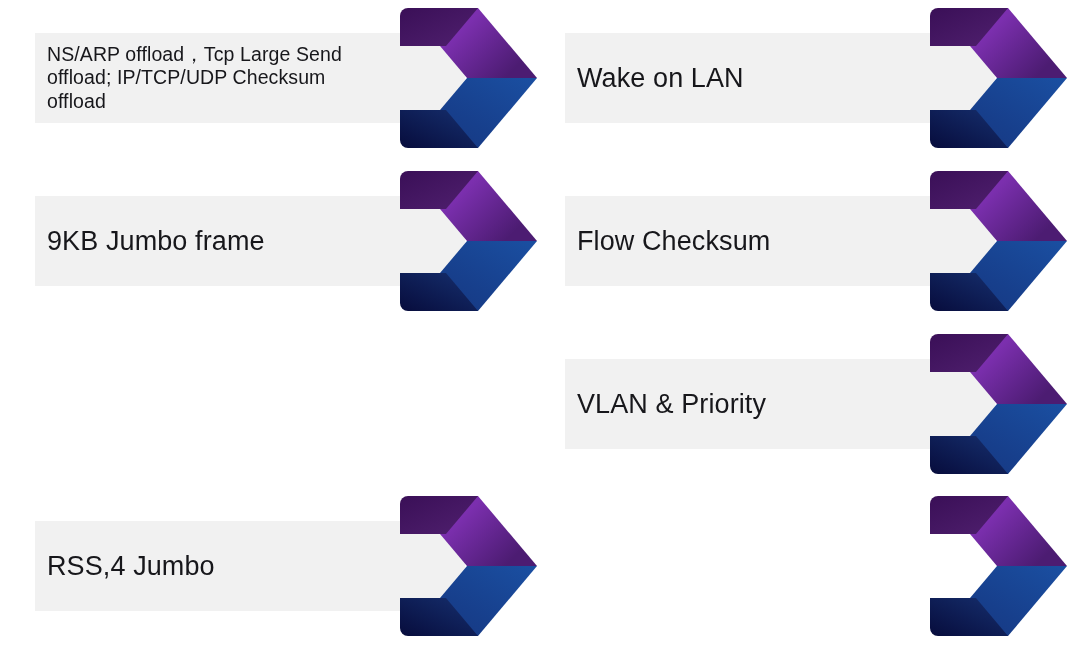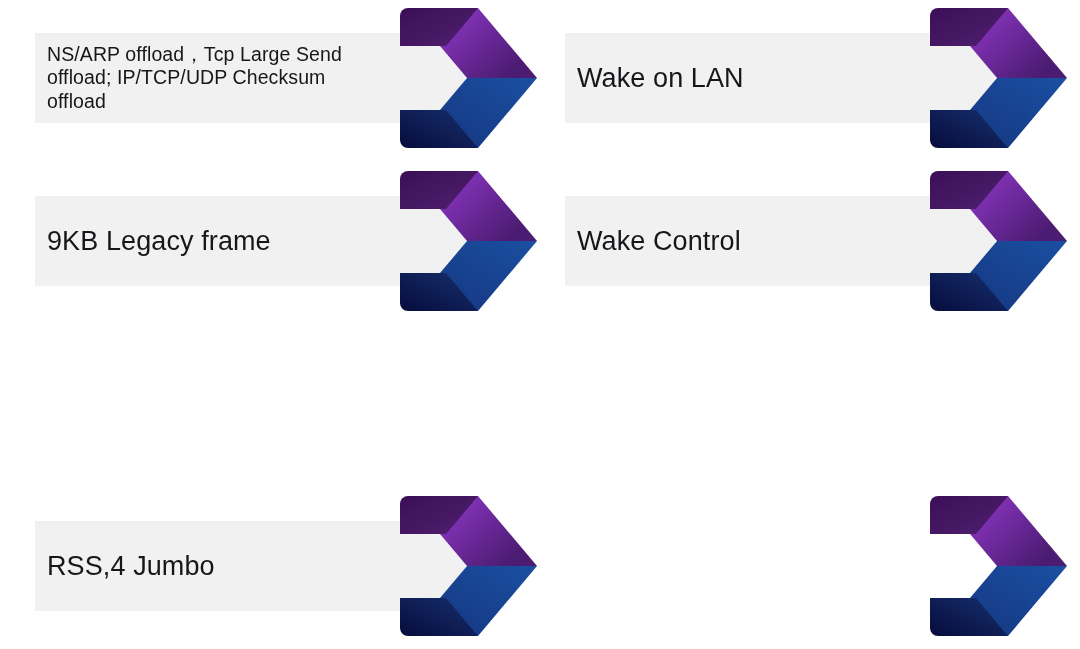--- a/index.html
+++ b/index.html
@@ -88,34 +88,47 @@
 <svg viewBox="0 0 137 140" preserveAspectRatio="none">
   <path d="M8 0 H78 L137 70 H67 Z" fill="url(#gPurple)"></path>
   <path d="M8 0 H78 L46 38 H0 V8 A8 8 0 0 1 8 0 Z" fill="url(#gPurpleFold)"></path>
   <path d="M67 70 H137 L78 140 H8 Z" fill="url(#gBlue)"></path>
   <path d="M8 140 H78 L46 102 H0 V132 A8 8 0 0 0 8 140 Z" fill="url(#gBlueFold)"></path>
 </svg>
       </div>
     </div>
     <div class="callout col-left row-1 size-lg">
       <div class="plate">
-        <div class="plate-text">9KB Legacy frame</div>
+        <div class="plate-text">9KB Jumbo frame</div>
       </div>
       <div class="arrow">
 <svg viewBox="0 0 137 140" preserveAspectRatio="none">
   <path d="M8 0 H78 L137 70 H67 Z" fill="url(#gPurple)"></path>
   <path d="M8 0 H78 L46 38 H0 V8 A8 8 0 0 1 8 0 Z" fill="url(#gPurpleFold)"></path>
   <path d="M67 70 H137 L78 140 H8 Z" fill="url(#gBlue)"></path>
   <path d="M8 140 H78 L46 102 H0 V132 A8 8 0 0 0 8 140 Z" fill="url(#gBlueFold)"></path>
 </svg>
       </div>
     </div>
     <div class="callout col-right row-1 size-lg">
       <div class="plate">
-        <div class="plate-text">Wake Control</div>
+        <div class="plate-text">Flow Checksum</div>
+      </div>
+      <div class="arrow">
+<svg viewBox="0 0 137 140" preserveAspectRatio="none">
+  <path d="M8 0 H78 L137 70 H67 Z" fill="url(#gPurple)"></path>
+  <path d="M8 0 H78 L46 38 H0 V8 A8 8 0 0 1 8 0 Z" fill="url(#gPurpleFold)"></path>
+  <path d="M67 70 H137 L78 140 H8 Z" fill="url(#gBlue)"></path>
+  <path d="M8 140 H78 L46 102 H0 V132 A8 8 0 0 0 8 140 Z" fill="url(#gBlueFold)"></path>
+</svg>
+      </div>
+    </div>
+    <div class="callout col-right row-2 size-lg">
+      <div class="plate">
+        <div class="plate-text">VLAN &amp; Priority</div>
       </div>
       <div class="arrow">
 <svg viewBox="0 0 137 140" preserveAspectRatio="none">
   <path d="M8 0 H78 L137 70 H67 Z" fill="url(#gPurple)"></path>
   <path d="M8 0 H78 L46 38 H0 V8 A8 8 0 0 1 8 0 Z" fill="url(#gPurpleFold)"></path>
   <path d="M67 70 H137 L78 140 H8 Z" fill="url(#gBlue)"></path>
   <path d="M8 140 H78 L46 102 H0 V132 A8 8 0 0 0 8 140 Z" fill="url(#gBlueFold)"></path>
 </svg>
       </div>
     </div>

